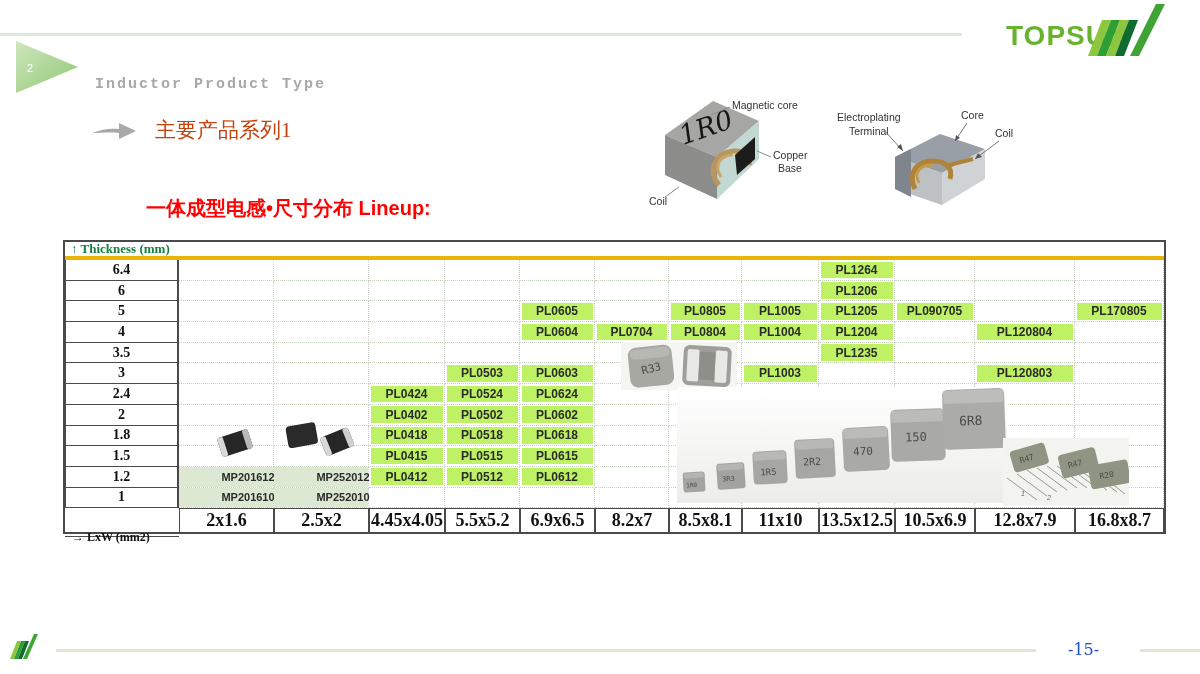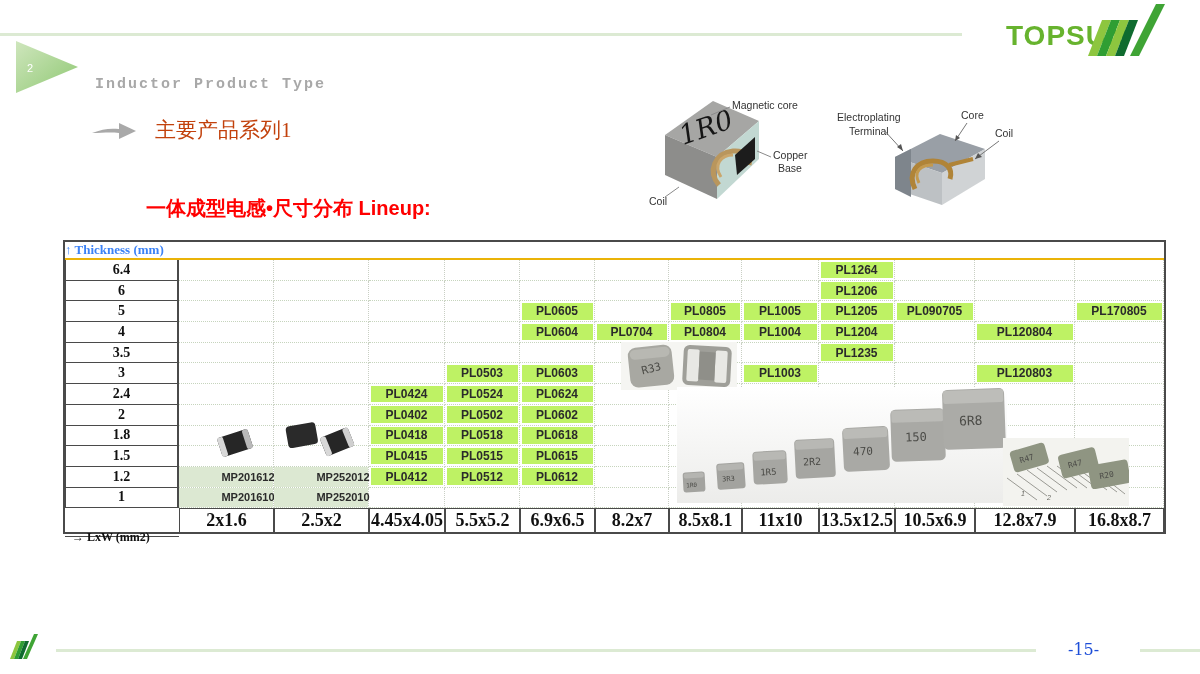--- a/index.html
+++ b/index.html
@@ -28,24 +28,24 @@
   .diag1 { position:absolute; left:635px; top:93px; }
   .diag2 { position:absolute; left:823px; top:101px; }
   .dlabel { font-size:10.5px; fill:#333; font-family:"Liberation Sans",sans-serif; }
 
   
   .t-grid { position:absolute; left:63px; top:240px;
             display:grid;
             grid-template-columns:114px 95px 95px 76px 75px 75px 74px 73px 77px 76px 80px 100px 89px;
             grid-template-rows:18px repeat(12, 20.7px) 24px;
             border:2px solid #4a4a4a; background:#fff; }
-  .corner { grid-column:1 / -1; border-bottom:2px solid #eab308;
+  .corner { grid-column:1 / -1; border-bottom:4px solid #eab308;
             font-family:"Liberation Serif","DejaVu Serif",serif;
-            font-weight:bold; font-size:13px; color:#3b82f6;
-            display:flex; align-items:center; padding-left:0; }
+            font-weight:bold; font-size:13px; color:#15803d;
+            display:flex; align-items:center; padding-left:6px; }
   .rowlab { grid-column:1; border:1px solid #4a4a4a; border-top-width:0;
             border-right-width:2px;
             font-family:"Liberation Serif","DejaVu Serif",serif;
             font-weight:bold; font-size:14px; color:#111;
             display:flex; align-items:center; justify-content:center; }
   .bodycell { position:relative; border-right:1px dotted #c9cfc4; border-bottom:1px dotted #c6d4bd; }
   .pl { position:absolute; inset:1.5px; background:#bef264; display:flex; align-items:center;
         justify-content:center; font-weight:bold; font-size:12px; color:#2b2b2b; }
   .mp { position:absolute; inset:0; background:#dce8d2; display:flex; align-items:center;
         justify-content:center; font-weight:bold; font-size:11px; color:#2b2b2b;padding-left:44px; }

